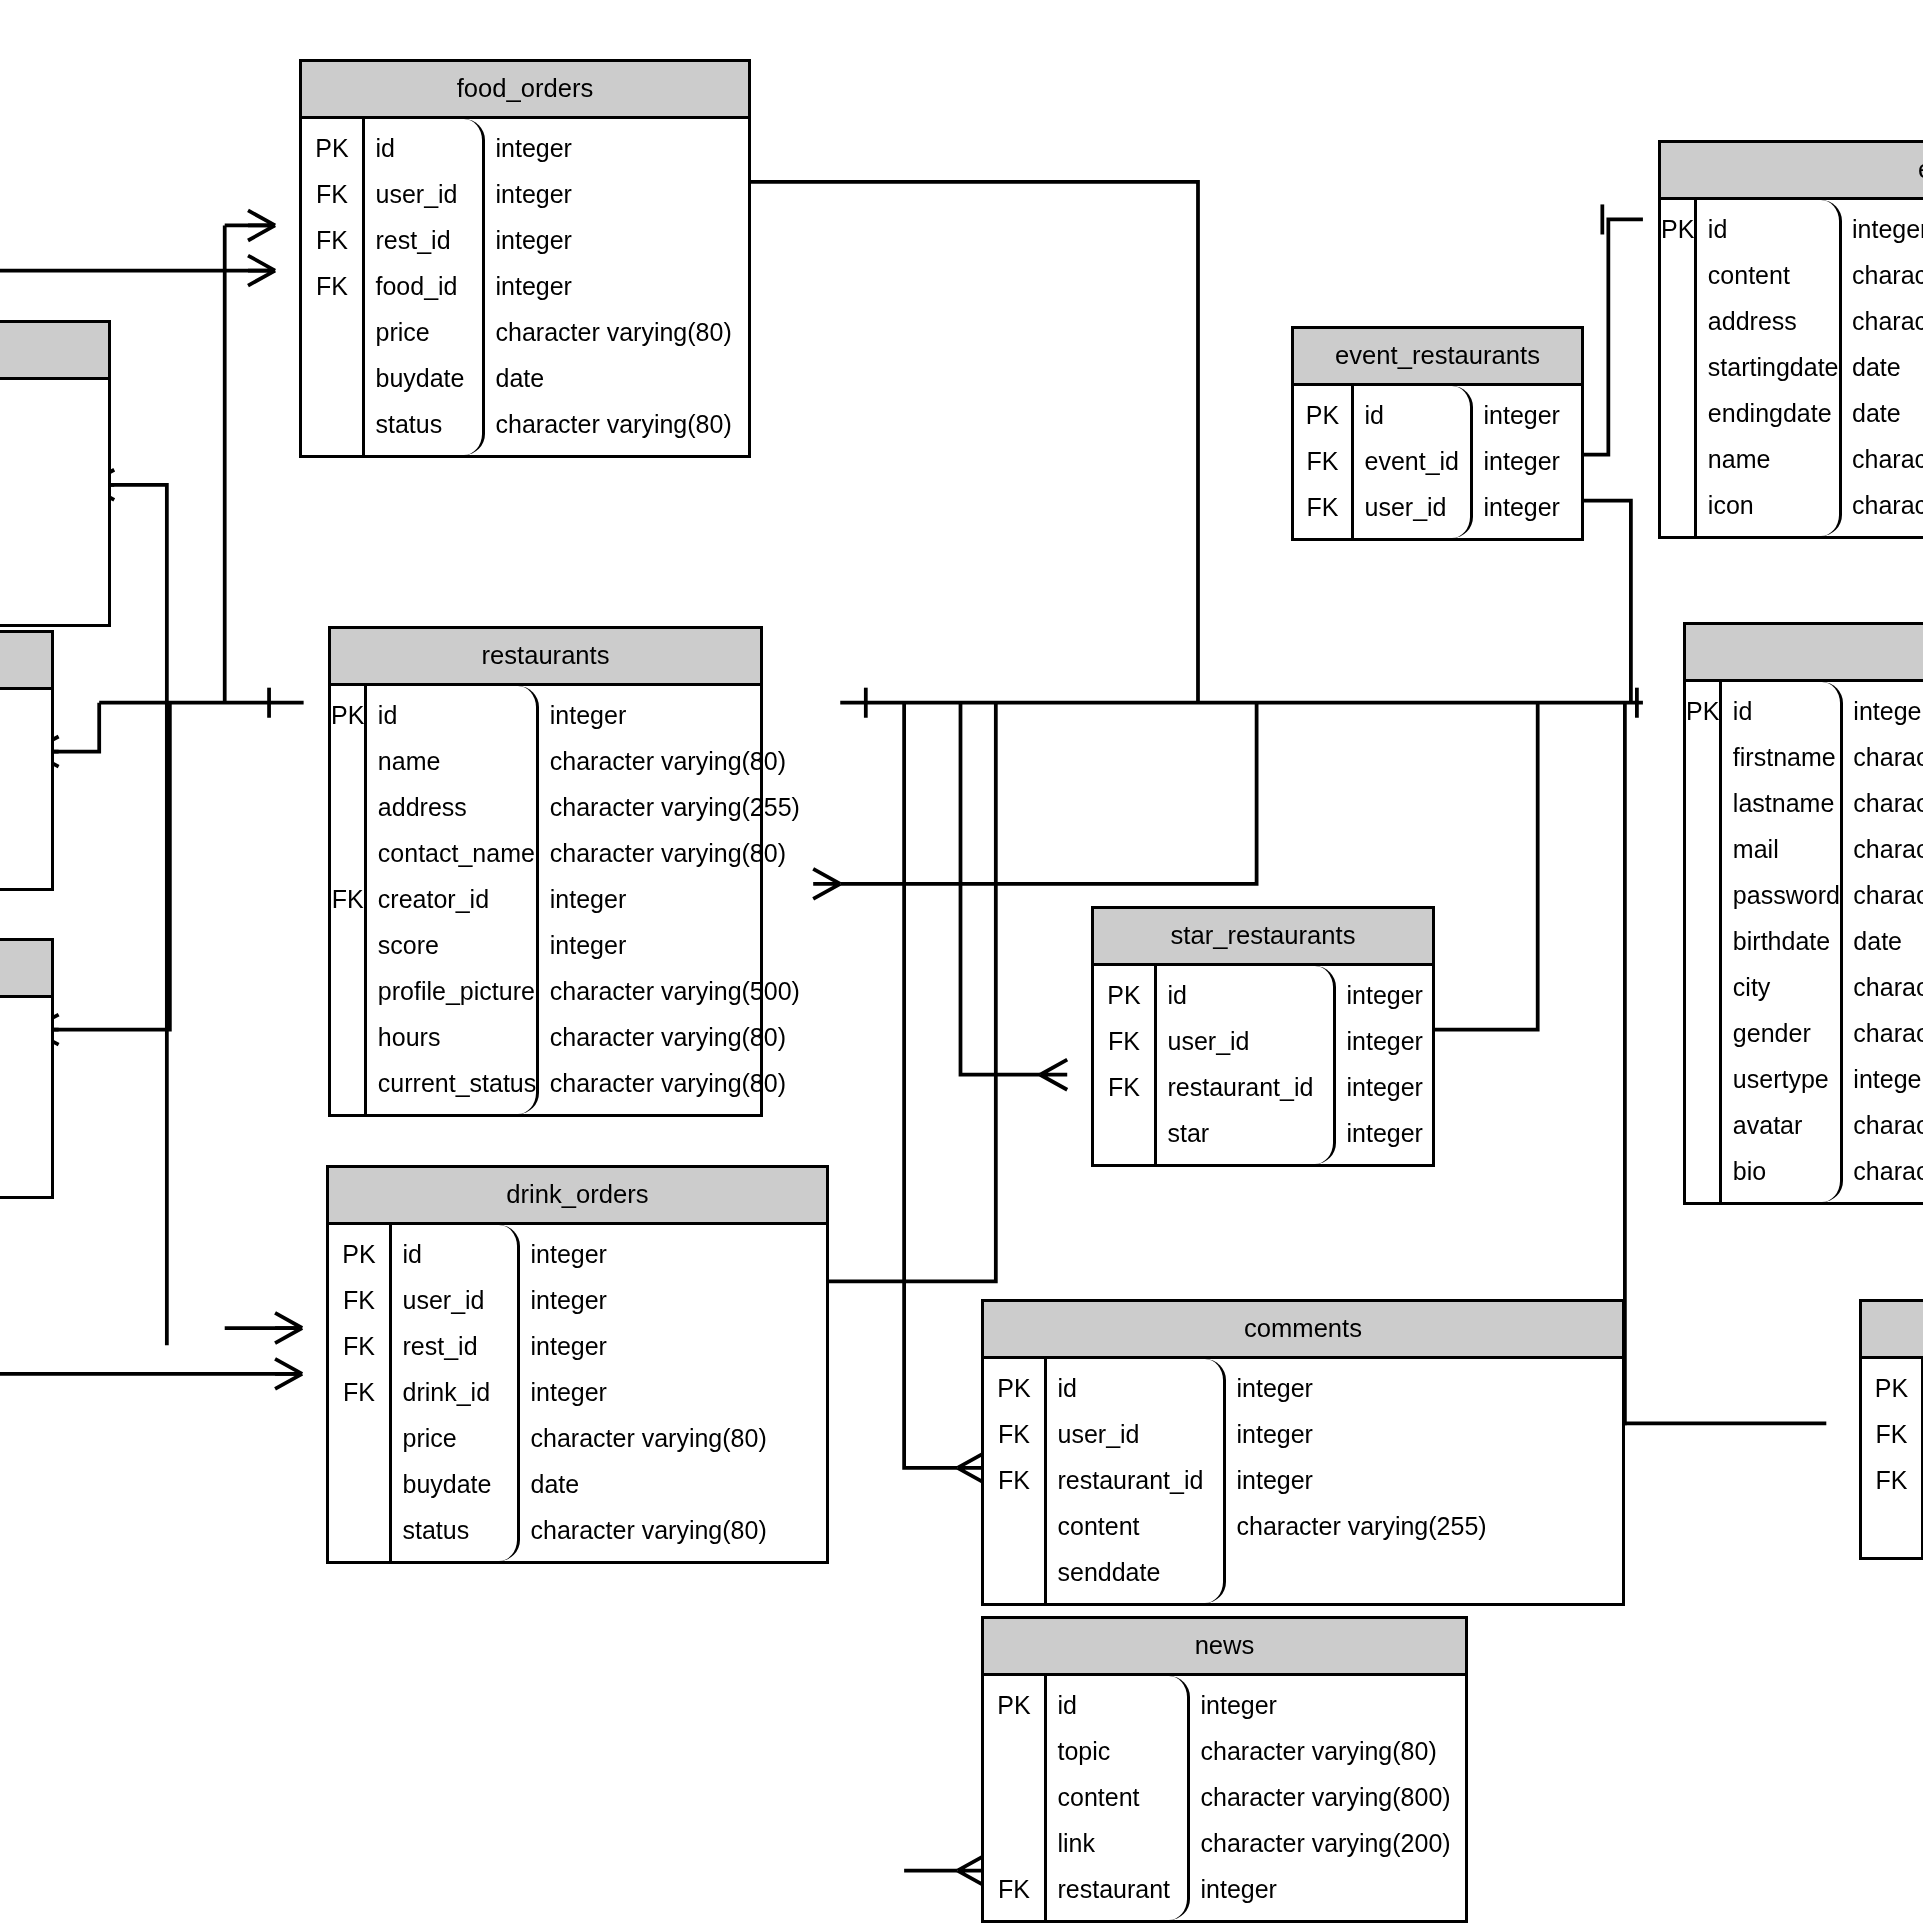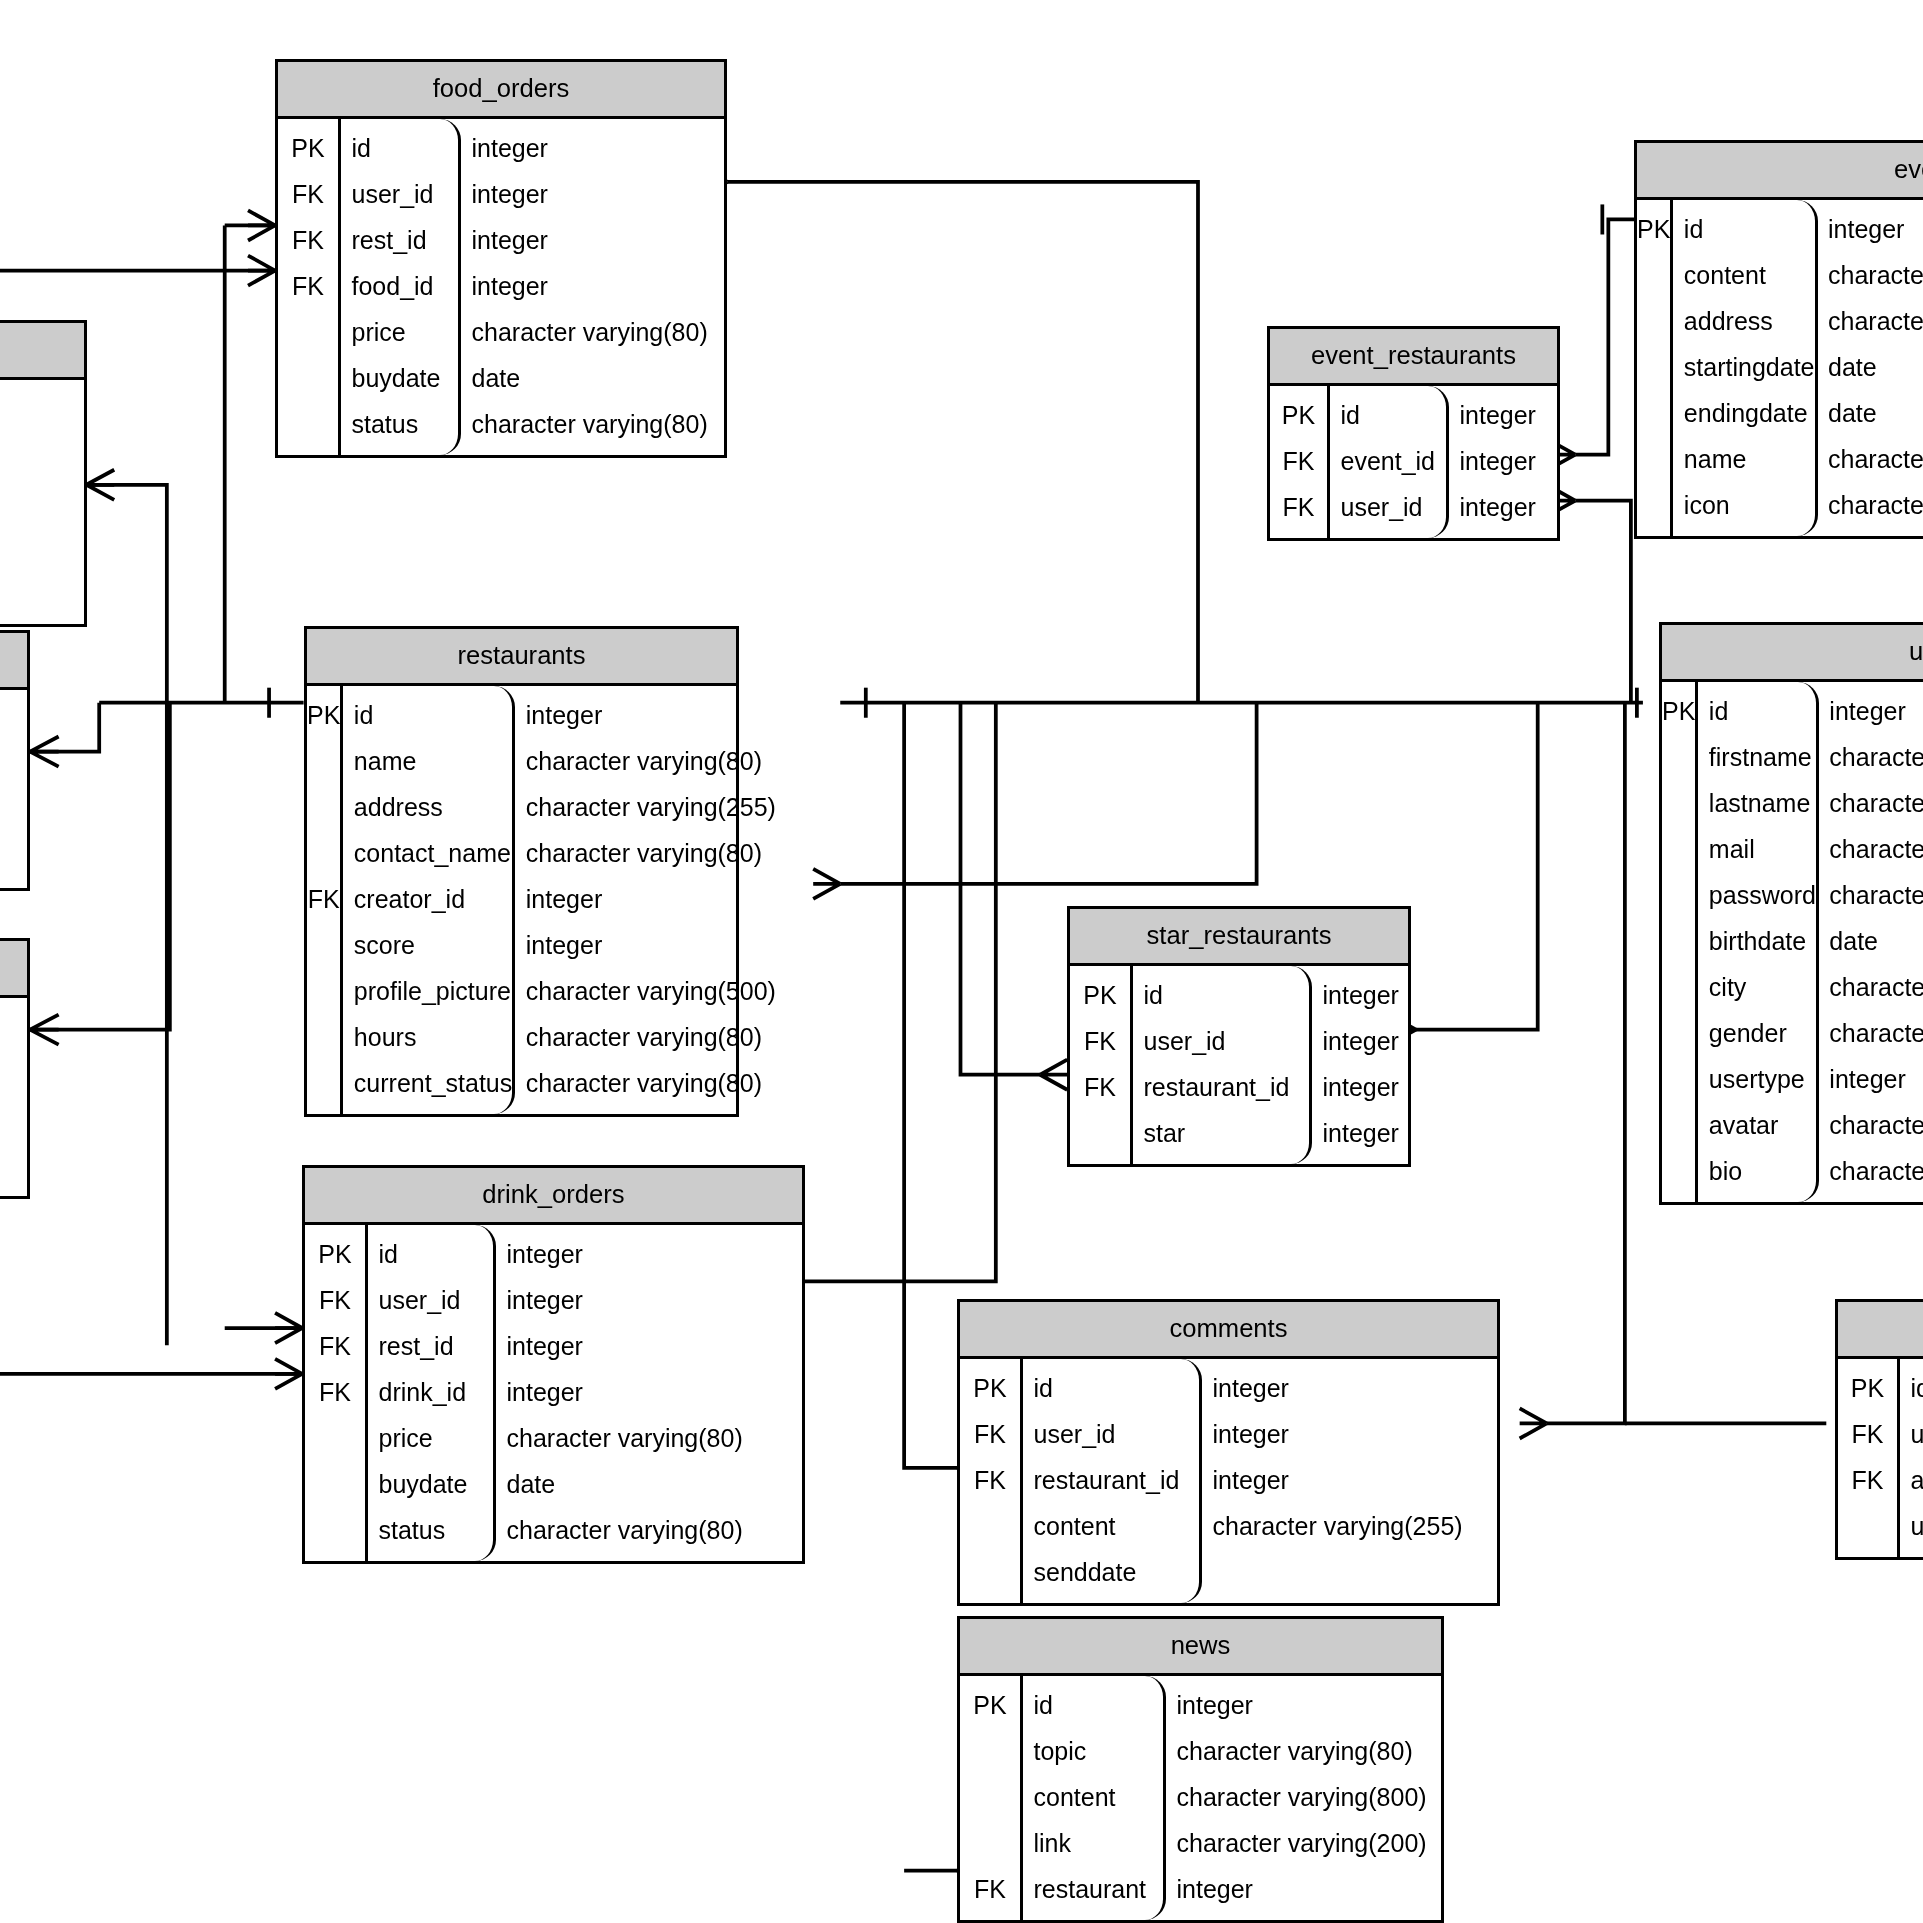--- a/index.html
+++ b/index.html
@@ -9,20 +9,21 @@
     width:1924px;height:1924px;
     overflow:hidden;position:relative;
   }
   #canvas{position:relative;width:1924px;height:1924px;background:#fff;overflow:hidden;}
   svg.links{position:absolute;left:0;top:0;width:1924px;height:1924px;pointer-events:none;}
   .tbl{
     position:absolute;
     border:3px solid #000;
     background:#fff;
     box-sizing:border-box;
+    margin-left:24px;
   }
   .tbl .hdr{
     background:#cccccc;
     border-bottom:3px solid #000;
     text-align:center;
     font-size:25.6px;
     color:#000;
     line-height:1;
     padding:13.5px 0 15px 0;
     white-space:nowrap;
@@ -299,21 +300,21 @@
         <div class="pad-top"></div>
         <div class="cell">integer</div>
         <div class="cell">integer</div>
         <div class="cell">integer</div>
         <div class="cell">integer</div>
         <div class="pad-bot"></div>
       </div>
     </div>
   </div>
 
-  <div class="tbl" style="left:957px;top:1299px;width:543px;">
+  <div class="tbl" style="left:957px;top:1299px;width:644px;">
     <div class="hdr">comments</div>
     <div class="body">
       <div class="col keycol" style="width:63px;">
         <div class="pad-top"></div>
         <div class="cell">PK</div>
         <div class="cell">FK</div>
         <div class="cell">FK</div>
         <div class="cell"></div>
         <div class="cell"></div>
         <div class="pad-bot"></div>

